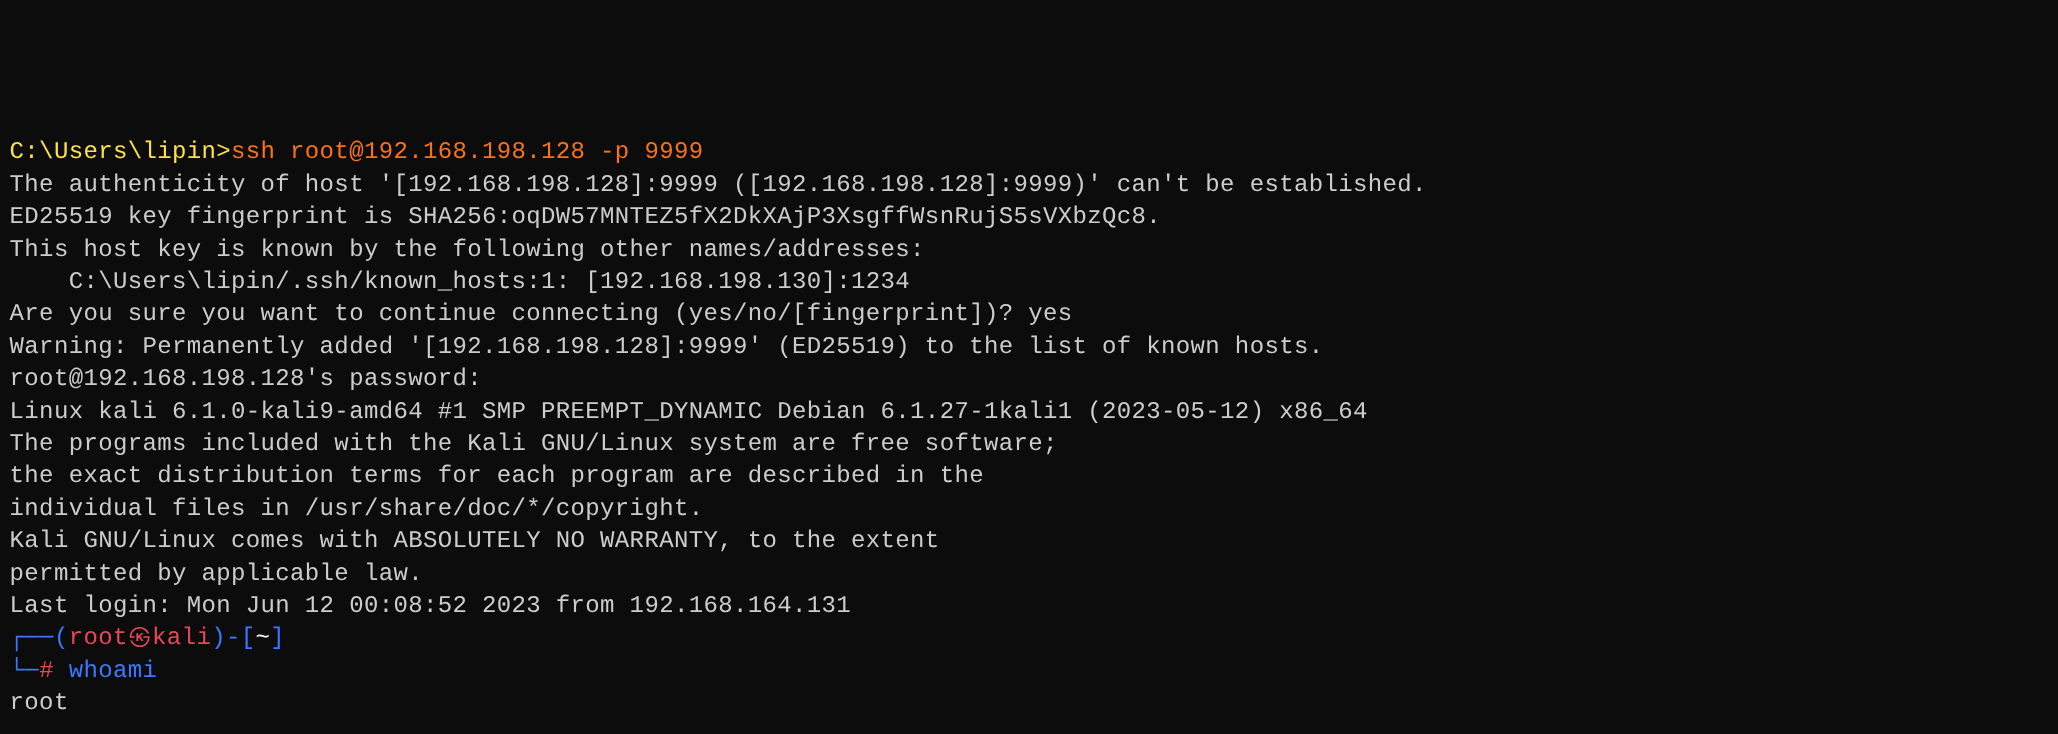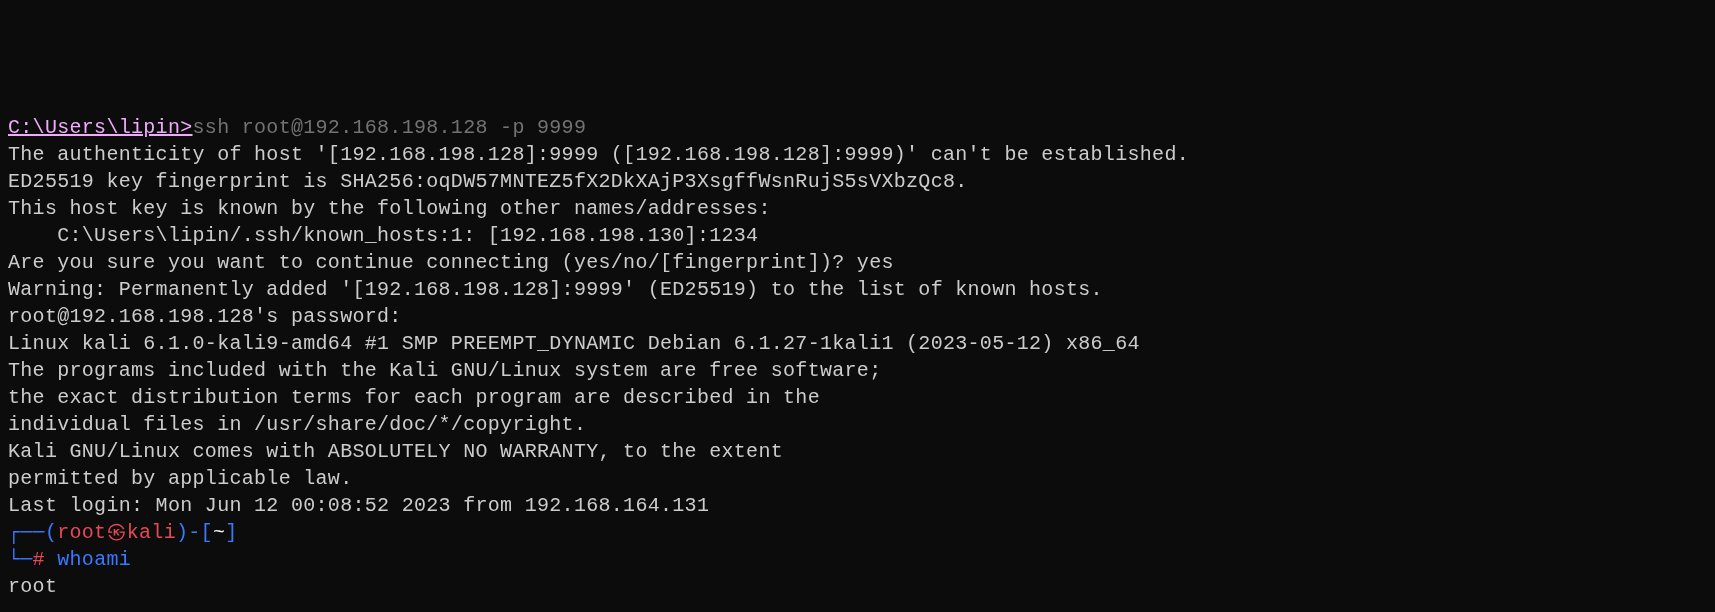--- a/index.html
+++ b/index.html
@@ -14,34 +14,33 @@
       font-size: 20px;
       line-height: 1.35;
       padding: 6px 8px;
       white-space: pre;
       letter-spacing: 0.3px;
     }
     .line {
       display: block;
     }
     .prompt-win {
-      color: #f0abfc;
-      text-decoration: underline;
+      color: #fde047;
     }
     .blue {
       color: #3b78ff;
     }
     .red {
       color: #e74856;
     }
     .white {
       color: #f2f2f2;
     }
     .cmd {
-      color: #737373;
+      color: #f97316;
     }
   </style>
 </head>
 <body>
 
 
 
 <div><span class="line"><span class="prompt-win">C:\Users\lipin&gt;</span><span class="cmd">ssh root@192.168.198.128 -p 9999</span></span><span class="line">The authenticity of host '[192.168.198.128]:9999 ([192.168.198.128]:9999)' can't be established.</span><span class="line">ED25519 key fingerprint is SHA256:oqDW57MNTEZ5fX2DkXAjP3XsgffWsnRujS5sVXbzQc8.</span><span class="line">This host key is known by the following other names/addresses:</span><span class="line">    C:\Users\lipin/.ssh/known_hosts:1: [192.168.198.130]:1234</span><span class="line">Are you sure you want to continue connecting (yes/no/[fingerprint])? yes</span><span class="line">Warning: Permanently added '[192.168.198.128]:9999' (ED25519) to the list of known hosts.</span><span class="line">root@192.168.198.128's password:</span><span class="line">Linux kali 6.1.0-kali9-amd64 #1 SMP PREEMPT_DYNAMIC Debian 6.1.27-1kali1 (2023-05-12) x86_64</span><span class="line"></span><span class="line">The programs included with the Kali GNU/Linux system are free software;</span><span class="line">the exact distribution terms for each program are described in the</span><span class="line">individual files in /usr/share/doc/*/copyright.</span><span class="line"></span><span class="line">Kali GNU/Linux comes with ABSOLUTELY NO WARRANTY, to the extent</span><span class="line">permitted by applicable law.</span><span class="line">Last login: Mon Jun 12 00:08:52 2023 from 192.168.164.131</span><span class="line"><span class="blue">┌──(</span><span class="red">root</span><span class="red">㉿</span><span class="red">kali</span><span class="blue">)</span><span class="blue">-</span><span class="blue">[</span><span class="white">~</span><span class="blue">]</span></span><span class="line"><span class="blue">└─</span><span class="red">#</span><span> </span><span class="blue">whoami</span></span><span class="line">root</span></div>
 
 

